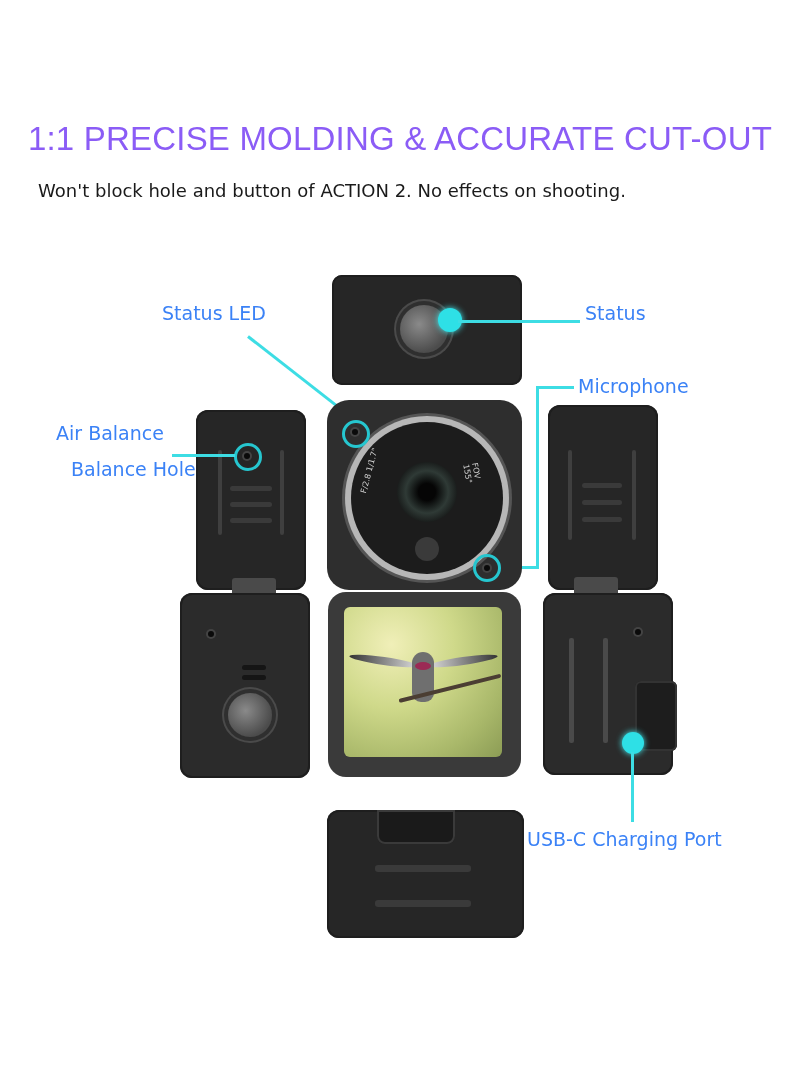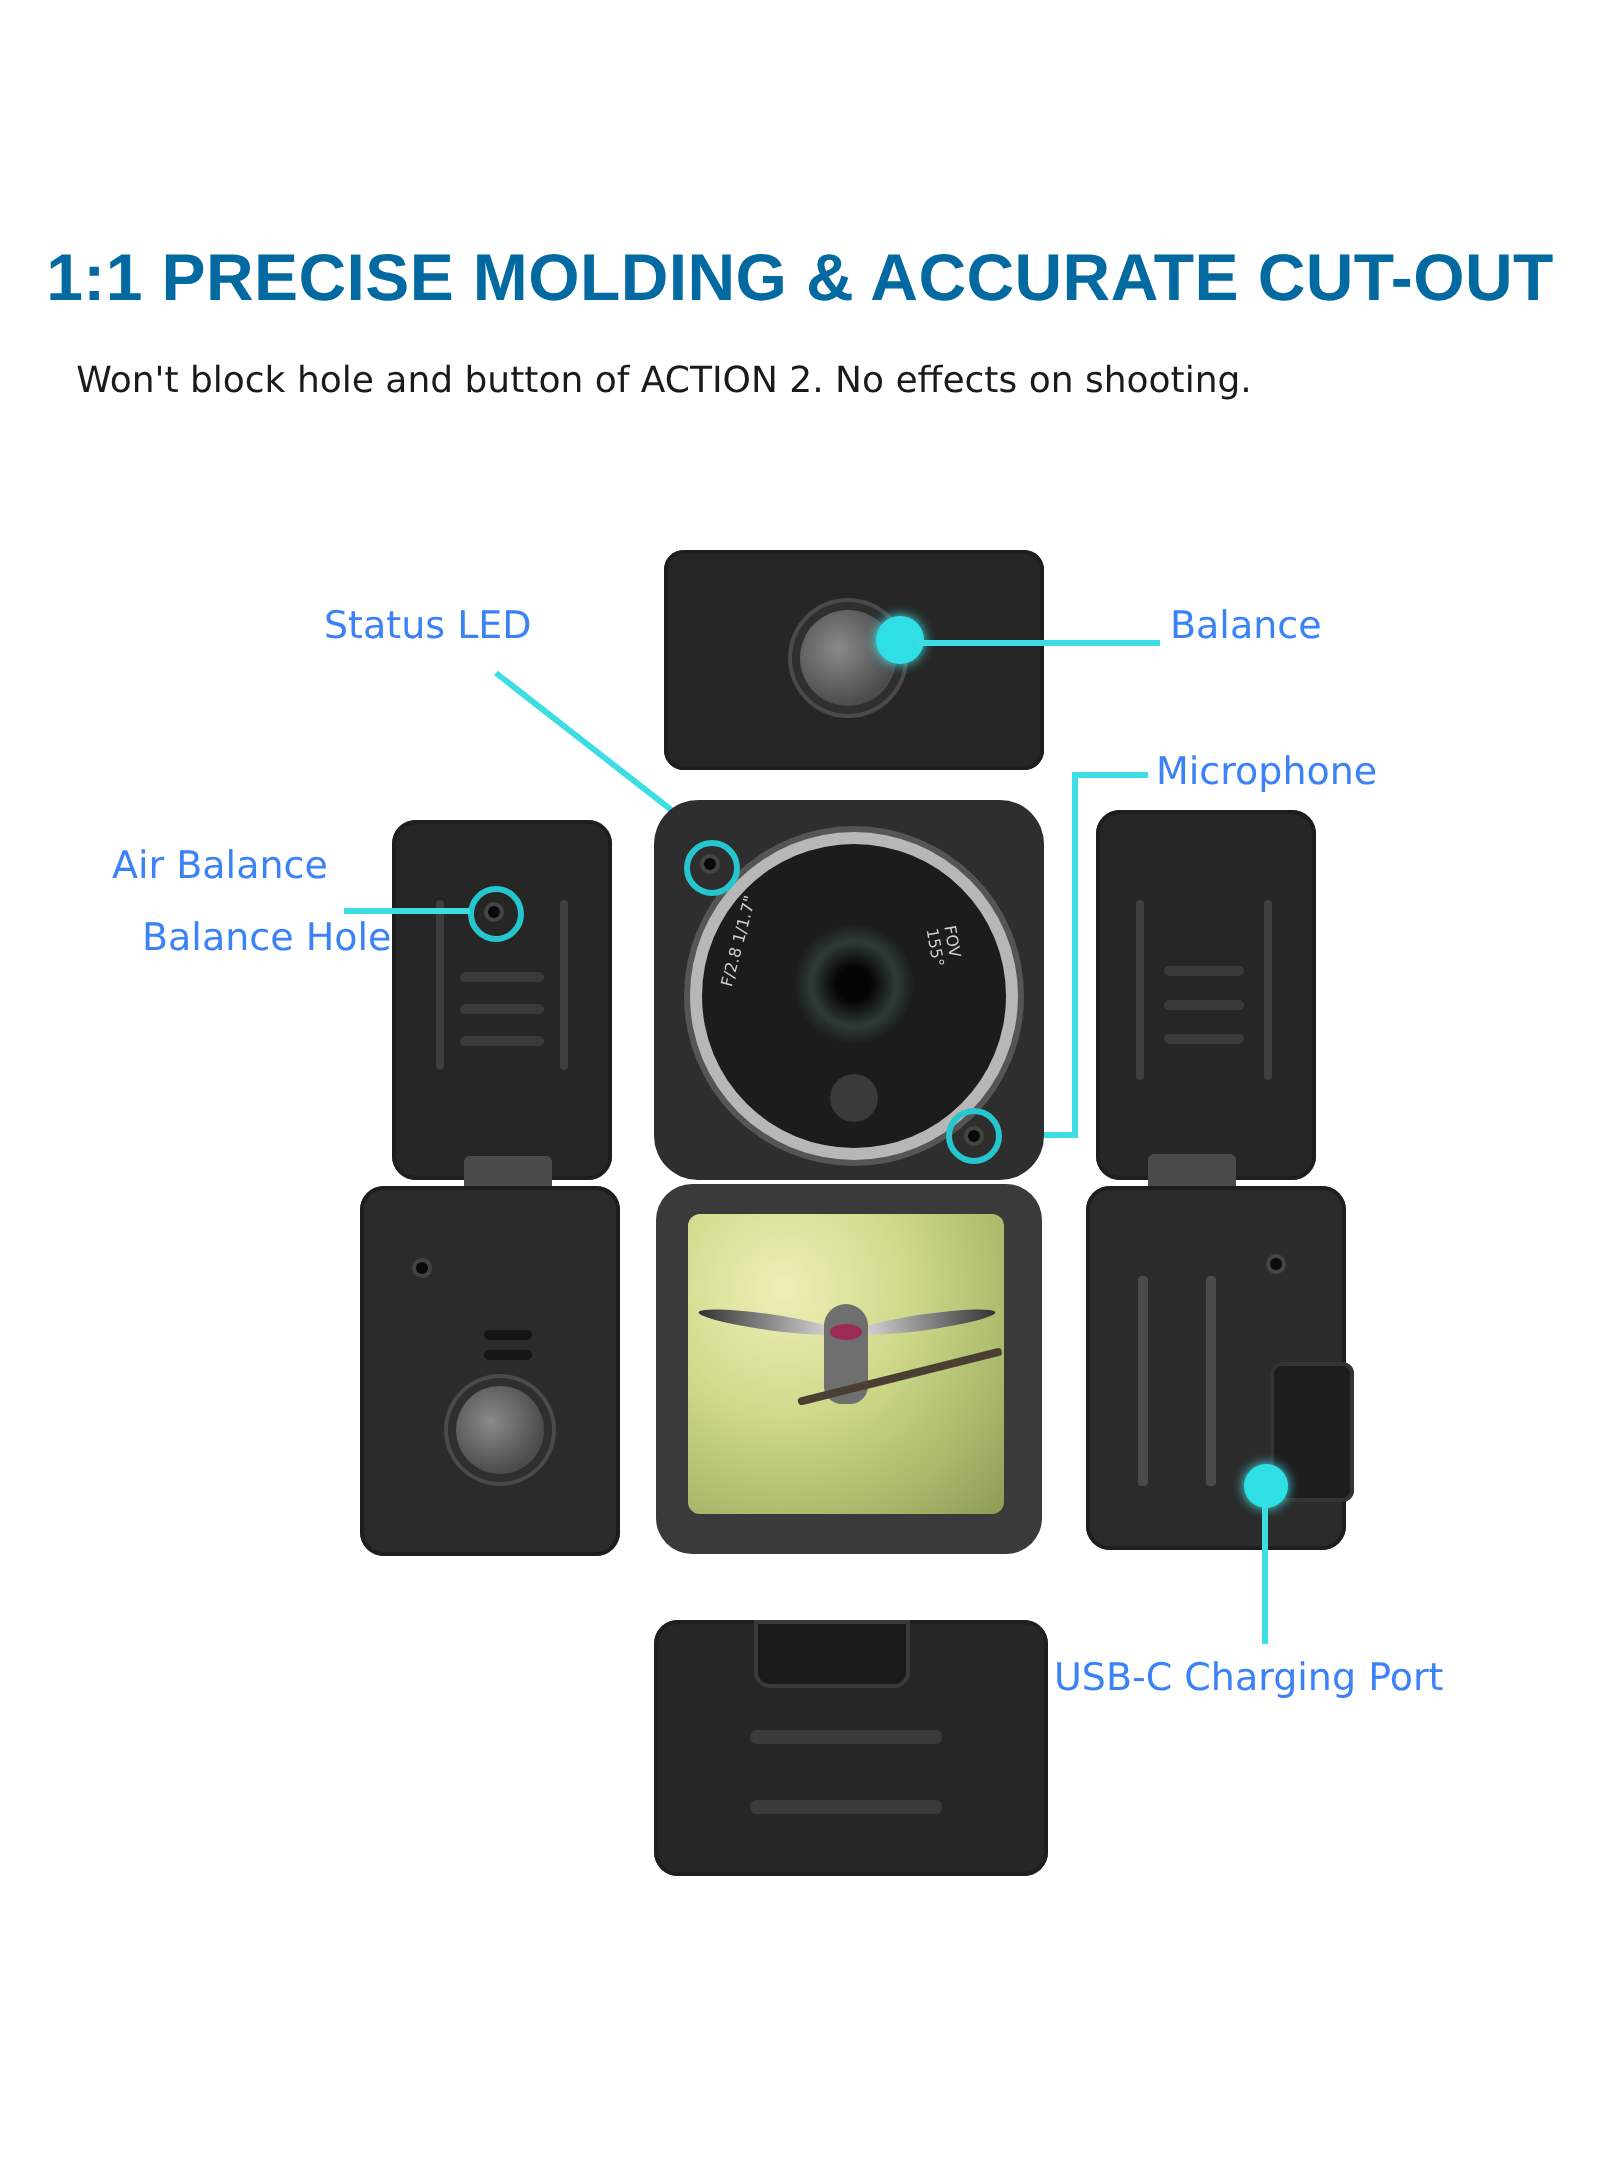--- a/index.html
+++ b/index.html
@@ -1,17 +1,17 @@
 <!DOCTYPE html>
 <html><head>
 <meta charset="utf-8">
 <style>
   html, body { margin: 0; padding: 0; background: #ffffff; }
   body { width: 800px; height: 1091px; position: relative; overflow: hidden; font-family: "DejaVu Sans", sans-serif; color: #111; }
-  .title { position: absolute; left: 0; width: 800px; top: 120px; text-align: center; font-family: "Liberation Sans", sans-serif; font-weight: bold; font-size: 33px; letter-spacing: 0.2px; color: #0369a1; }
+  .title { position: absolute; left: 0; width: 800px; top: 120px; text-align: center; font-family: "Liberation Sans", sans-serif; font-weight: normal; font-size: 33px; letter-spacing: 0.2px; color: #8b5cf6; }
   .subtitle { position: absolute; left: 0; width: 664px; top: 180px; text-align: center; font-family: "DejaVu Sans", sans-serif; font-size: 18px; color: #1a1a1a; }
   .label { position: absolute; font-family: "DejaVu Sans", sans-serif; font-size: 19px; color: #3b82f6; white-space: nowrap; line-height: 1.2; }
   .piece { position: absolute; background: #262626; border-radius: 12px; box-shadow: inset 0 0 0 2px #1e1e1e; }
   .piece.light { background: #2b2b2b; }
   .groove-v { position: absolute; width: 4px; background: #3f3f3f; border-radius: 2px; }
   .groove-h { position: absolute; height: 5px; background: #3a3a3a; border-radius: 3px; }
   .btn-round { position: absolute; border-radius: 50%; background: radial-gradient(circle at 40% 40%, #8a8a8a, #4c4c4c 70%); box-shadow: 0 0 0 4px #2f2f2f, 0 0 0 6px #4a4a4a; }
   .hole { position: absolute; width: 6px; height: 6px; border-radius: 50%; background: #0a0a0a; box-shadow: 0 0 0 2px #444; }
   .cyan-ring { position: absolute; border: 3px solid #26c6cf; border-radius: 50%; box-sizing: border-box; }
   .cyan-dot { position: absolute; border-radius: 50%; background: #2ee0e6; box-shadow: 0 0 6px #44f0f5; }
@@ -32,21 +32,21 @@
 <body>
 
 <div class="title">1:1 PRECISE MOLDING &amp; ACCURATE CUT-OUT</div>
 <div class="subtitle">Won't block hole and button of ACTION 2. No effects on shooting.</div>
 
 <div class="piece" style="left:332px; top:275px; width:190px; height:110px; border-radius:10px;">
   <div class="btn-round" style="left:68px; top:30px; width:48px; height:48px;"></div>
 </div>
 <div class="cyan-dot" style="left:438px; top:308px; width:24px; height:24px;"></div>
 <div class="line" style="left:458px; top:320px; width:122px; height:3px;"></div>
-<div class="label" style="left:585px; top:302px;">Balance</div>
+<div class="label" style="left:585px; top:302px;">Status</div>
 
 <div class="label" style="left:162px; top:302px;">Status LED</div>
 <div class="line" style="left:248px; top:335px; width:148px; height:3px; transform:rotate(38deg); transform-origin:left center;"></div>
 
 <div class="label" style="left:578px; top:375px;">Microphone</div>
 <div class="line" style="left:537px; top:386px; width:37px; height:3px;"></div>
 <div class="line" style="left:536px; top:386px; width:3px; height:183px;"></div>
 <div class="line" style="left:497px; top:566px; width:42px; height:3px;"></div>
 
 <div class="camera">

